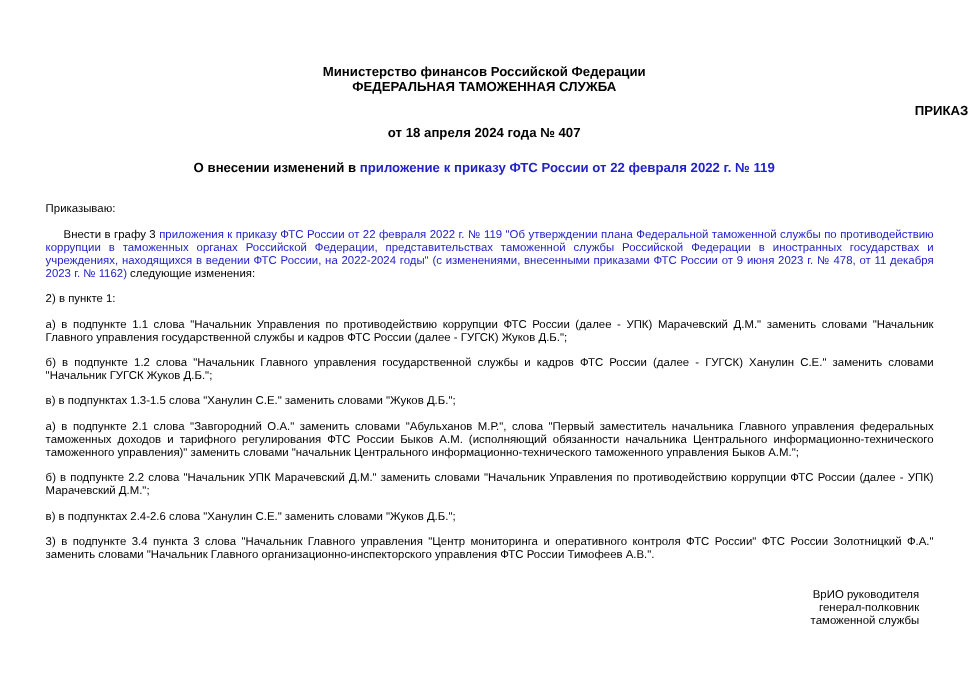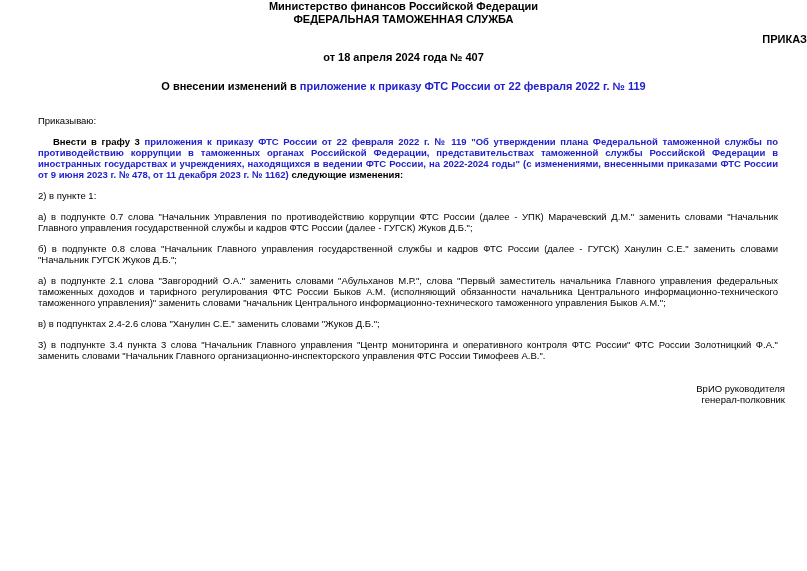--- a/index.html
+++ b/index.html
@@ -7,20 +7,21 @@
   .page {
     position: relative;
     width: 807px;
     height: 571px;
     background: var(--bg, #ffffff);
     font-family: "Liberation Sans", sans-serif;
     color: var(--text, #000000);
     overflow: hidden;
   }
   .doc-header {
+    padding-top: 54px;
     text-align: center;
     font-weight: bold;
     font-size: 11px;
     line-height: 13px;
   }
   .doc-type { margin-top: 7px; text-align: right; }
   .doc-date { margin-top: 5px; }
   .doc-title {
     margin-top: 16px;
     text-align: center;
@@ -29,25 +30,25 @@
     line-height: 13px;
     padding: 0 14px;
   }
   .doc-body {
     margin-top: 22px;
     padding: 0 29px 0 38px;
     font-size: 9.5px;
     line-height: 11px;
   }
   .doc-body p { margin: 0 0 10px 0; text-align: justify; }
-  .lead-para { text-indent: 15px; font-weight: bold; }
+  .lead-para { text-indent: 15px; }
   .link { color: var(--link, #2222cc); text-decoration: none; cursor: pointer; }
   .signature {
     margin-top: 22px;
-    padding-right: 22px;
+    padding-right: 41px;
     text-align: right;
     font-size: 9.5px;
     line-height: 11px;
   }
 </style>
 </head>
 <body>
 
 <div class="page">
 
@@ -63,25 +64,28 @@
   </div>
 
   <div class="doc-body">
     <p>Приказываю:</p>
 
     <p class="lead-para">
       <span>Внести в графу 3 </span><a class="link">приложения к приказу ФТС России от 22 февраля 2022 г. № 119 "Об утверждении плана Федеральной таможенной службы по противодействию коррупции в таможенных органах Российской Федерации, представительствах таможенной службы Российской Федерации в иностранных государствах и учреждениях, находящихся в ведении ФТС России, на 2022-2024 годы" (с изменениями, внесенными приказами ФТС России от 9 июня 2023 г. № 478, от 11 декабря 2023 г. № 1162)</a><span> следующие изменения:</span>
     </p>
 
     <p>2) в пункте 1:</p>
-    <p>а) в подпункте 0.7 слова "Начальник Управления по противодействию коррупции ФТС России (далее - УПК) Марачевский Д.М." заменить словами "Начальник Главного управления государственной службы и кадров ФТС России (далее - ГУГСК) Жуков Д.Б.";</p>
-    <p>б) в подпункте 0.8 слова "Начальник Главного управления государственной службы и кадров ФТС России (далее - ГУГСК) Ханулин С.Е." заменить словами "Начальник ГУГСК Жуков Д.Б.";</p>
+    <p>а) в подпункте 1.1 слова "Начальник Управления по противодействию коррупции ФТС России (далее - УПК) Марачевский Д.М." заменить словами "Начальник Главного управления государственной службы и кадров ФТС России (далее - ГУГСК) Жуков Д.Б.";</p>
+    <p>б) в подпункте 1.2 слова "Начальник Главного управления государственной службы и кадров ФТС России (далее - ГУГСК) Ханулин С.Е." заменить словами "Начальник ГУГСК Жуков Д.Б.";</p>
+    <p>в) в подпунктах 1.3-1.5 слова "Ханулин С.Е." заменить словами "Жуков Д.Б.";</p>
     <p>а) в подпункте 2.1 слова "Завгородний О.А." заменить словами "Абульханов М.Р.", слова "Первый заместитель начальника Главного управления федеральных таможенных доходов и тарифного регулирования ФТС России Быков А.М. (исполняющий обязанности начальника Центрального информационно-технического таможенного управления)" заменить словами "начальник Центрального информационно-технического таможенного управления Быков А.М.";</p>
+    <p>б) в подпункте 2.2 слова "Начальник УПК Марачевский Д.М." заменить словами "Начальник Управления по противодействию коррупции ФТС России (далее - УПК) Марачевский Д.М.";</p>
     <p>в) в подпунктах 2.4-2.6 слова "Ханулин С.Е." заменить словами "Жуков Д.Б.";</p>
     <p>3) в подпункте 3.4 пункта 3 слова "Начальник Главного управления "Центр мониторинга и оперативного контроля ФТС России" ФТС России Золотницкий Ф.А." заменить словами "Начальник Главного организационно-инспекторского управления ФТС России Тимофеев А.В.".</p>
   </div>
 
   <div class="signature">
     <div>ВрИО руководителя</div>
     <div>генерал-полковник</div>
+    <div>таможенной службы</div>
   </div>
 
 </div>
 
 </body></html>

